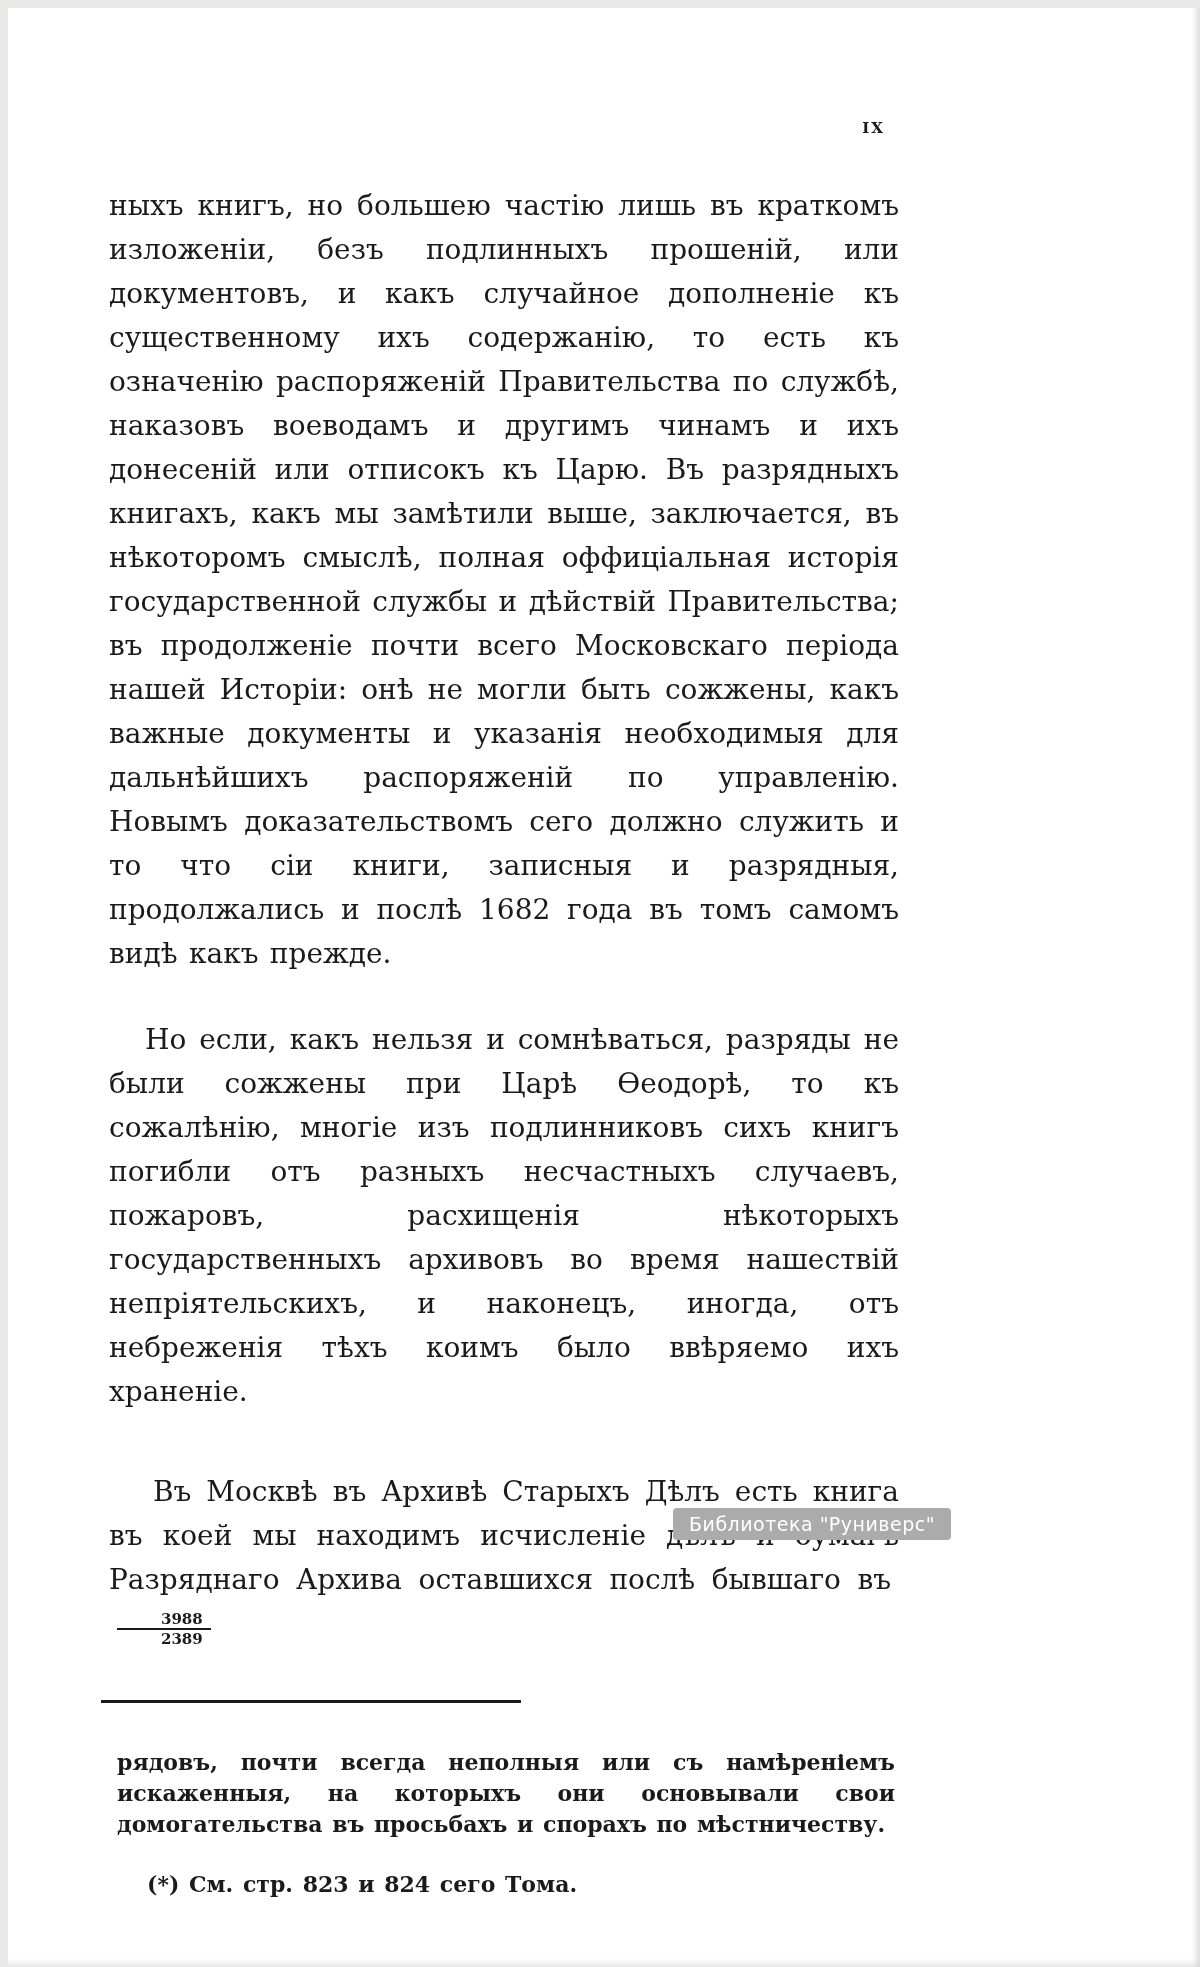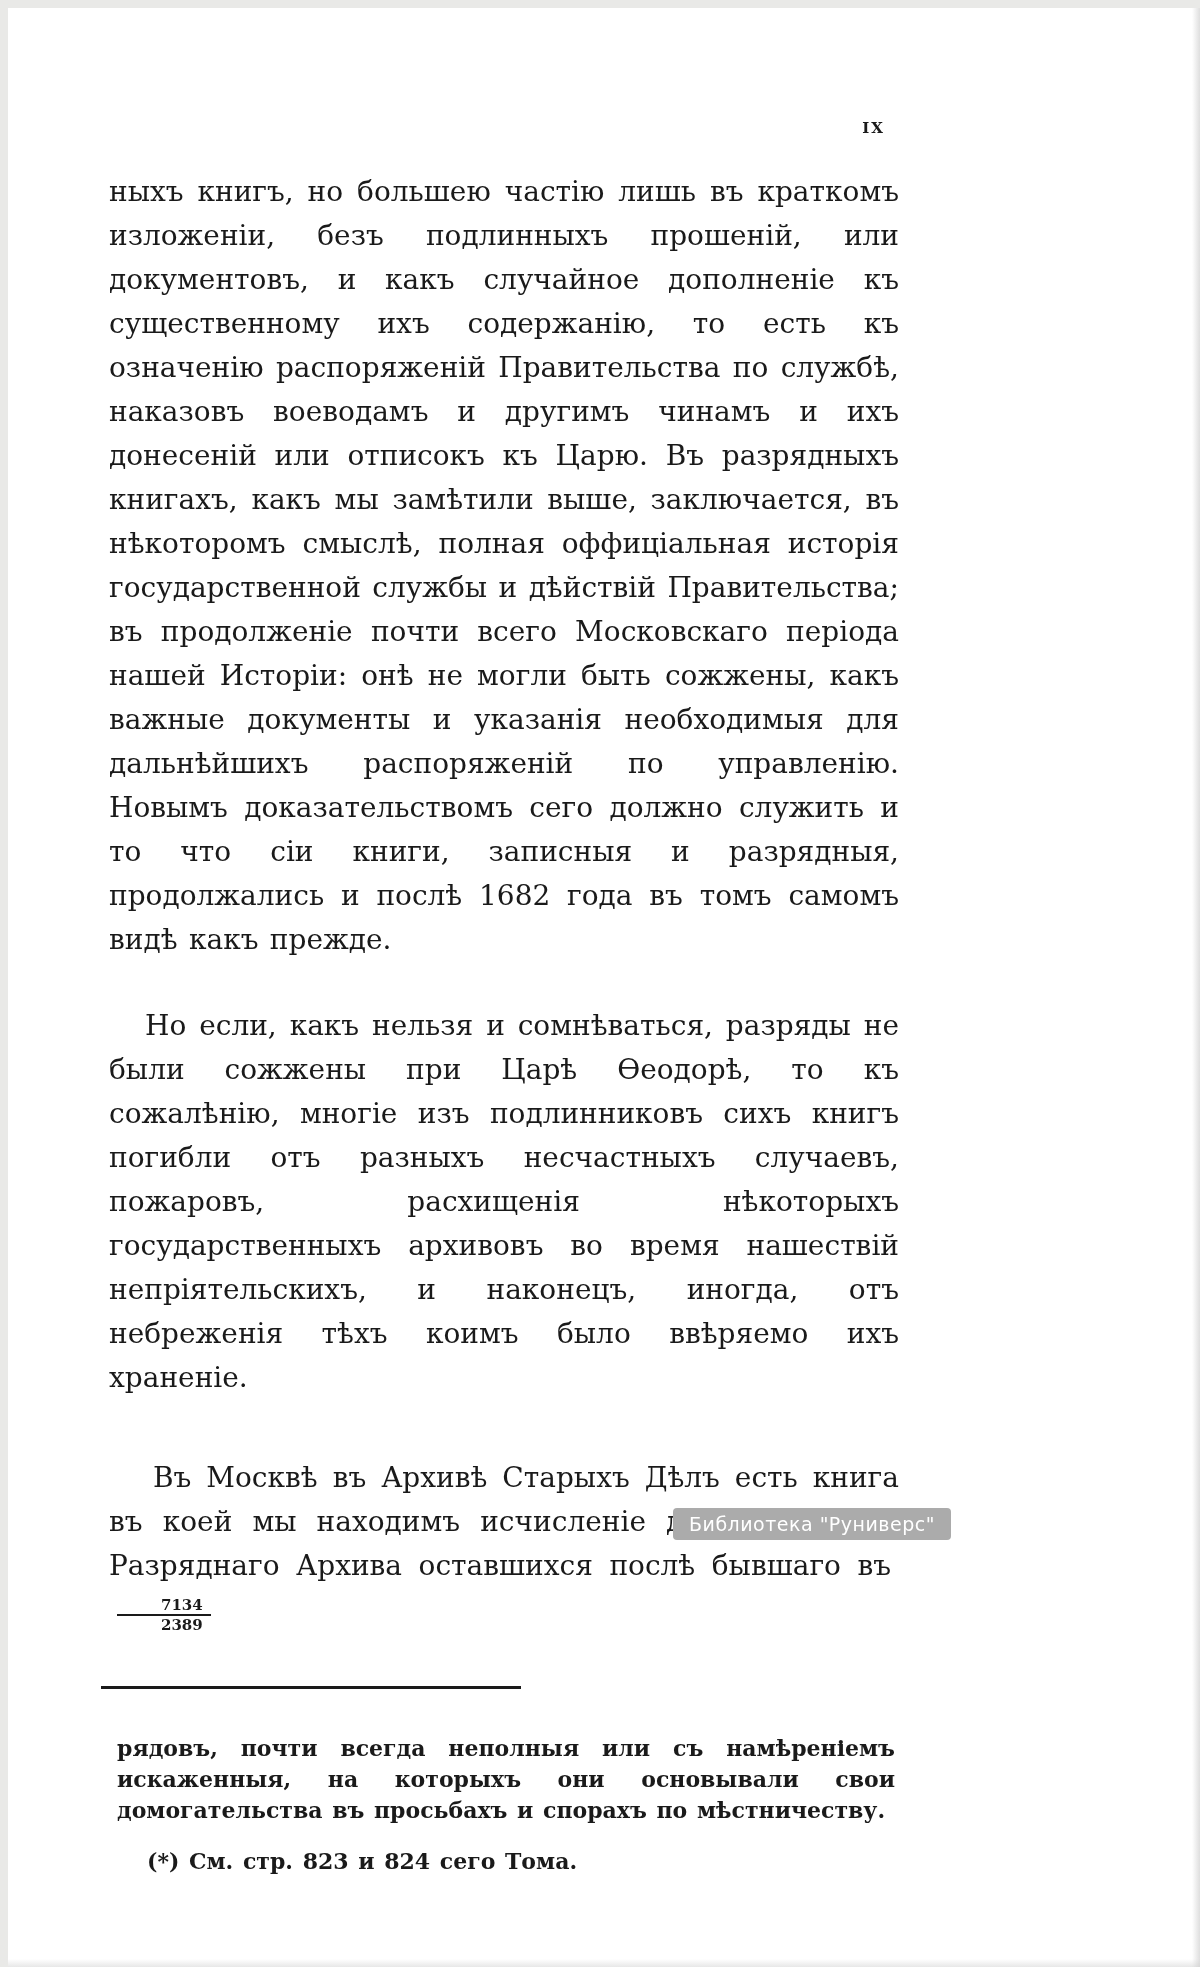--- a/index.html
+++ b/index.html
@@ -23,21 +23,21 @@
     position:absolute; bottom:0; left:0; width:100%; height:6px;
     background:linear-gradient(to top, #cfcfcf, rgba(255,255,255,0));
   }
   .page-number {
     position:absolute; top:96px; left:85px; width:800px;
     text-align:right;
     font-size:22px; font-weight:bold; letter-spacing:2px;
     font-variant:small-caps;
   }
   .content {
-    position:absolute; top:146px; left:85px; width:822px;
+    position:absolute; top:160px; left:85px; width:822px;
   }
   p.para {
     text-align:justify;
     font-size:28px;
     line-height:44px;
     word-spacing:2.5px;
   }
   p.indent { text-indent:36px; }
   .sp1 { margin-top:26px; }
   .sp2 { margin-top:40px; }
@@ -67,21 +67,21 @@
     font-weight:bold;
     line-height:31px;
     width:810px;
   }
   .footnote {
     text-align:justify;
     word-spacing:2px;
   }
   .footnote.marker-note {
     text-indent:30px;
-    margin-top:4px;
+    margin-top:13px;
   }
   .watermark {
     position:absolute; top:1500px; left:665px;
     background:#ababab;
     color:#ffffff;
     font-family:"DejaVu Sans", sans-serif;
     font-size:19px;
     padding:5px 16px;
     border-radius:4px;
     letter-spacing:0.5px;
@@ -94,21 +94,21 @@
 
   <div class="page-number">ix</div>
 
   <div class="content">
 
     <p class="para">ныхъ книгъ, но большею частію лишь въ краткомъ изложеніи, безъ подлинныхъ прошеній, или документовъ, и какъ случайное дополненіе къ существенному ихъ содержанію, то есть къ означенію распоряженій Правительства по службѣ, наказовъ воеводамъ и другимъ чинамъ и ихъ донесеній или отписокъ къ Царю. Въ разрядныхъ книгахъ, какъ мы замѣтили выше, заключается, въ нѣкоторомъ смыслѣ, полная оффиціальная исторія государственной службы и дѣйствій Правительства; въ продолженіе почти всего Московскаго періода нашей Исторіи: онѣ не могли быть сожжены, какъ важные документы и указанія необходимыя для дальнѣйшихъ распоряженій по управленію. Новымъ доказательствомъ сего должно служить и то что сіи книги, записныя и разрядныя, продолжались и послѣ 1682 года въ томъ самомъ видѣ какъ прежде.</p>
 
     <p class="para indent sp1">Но если, какъ нельзя и сомнѣваться, разряды не были сожжены при Царѣ Ѳеодорѣ, то къ сожалѣнію, многіе изъ подлинниковъ сихъ книгъ погибли отъ разныхъ несчастныхъ случаевъ, пожаровъ, расхищенія нѣкоторыхъ государственныхъ архивовъ во время нашествій непріятельскихъ, и наконецъ, иногда, отъ небреженія тѣхъ коимъ было ввѣряемо ихъ храненіе.</p>
 
     <p class="para indent sp2"><span>Въ Москвѣ въ Архивѣ Старыхъ Дѣлъ есть книга въ коей мы находимъ исчисленіе дѣлъ и бумагъ Разряднаго Архива оставшихся послѣ бывшаго въ</span>
-      <span class="fraction"><span class="num">7134</span><span class="den">2389</span></span>
+      <span class="fraction"><span class="num">3988</span><span class="den">2389</span></span>
       </p>
 
     <div class="footnote-rule"></div>
 
     <div class="footnotes">
       <p class="footnote">рядовъ, почти всегда неполныя или съ намѣреніемъ искаженныя, на которыхъ они основывали свои домогательства въ просьбахъ и спорахъ по мѣстничеству.</p>
       <p class="footnote marker-note">(*) См. стр. 823 и 824 сего Тома.</p>
     </div>
 
   </div>

